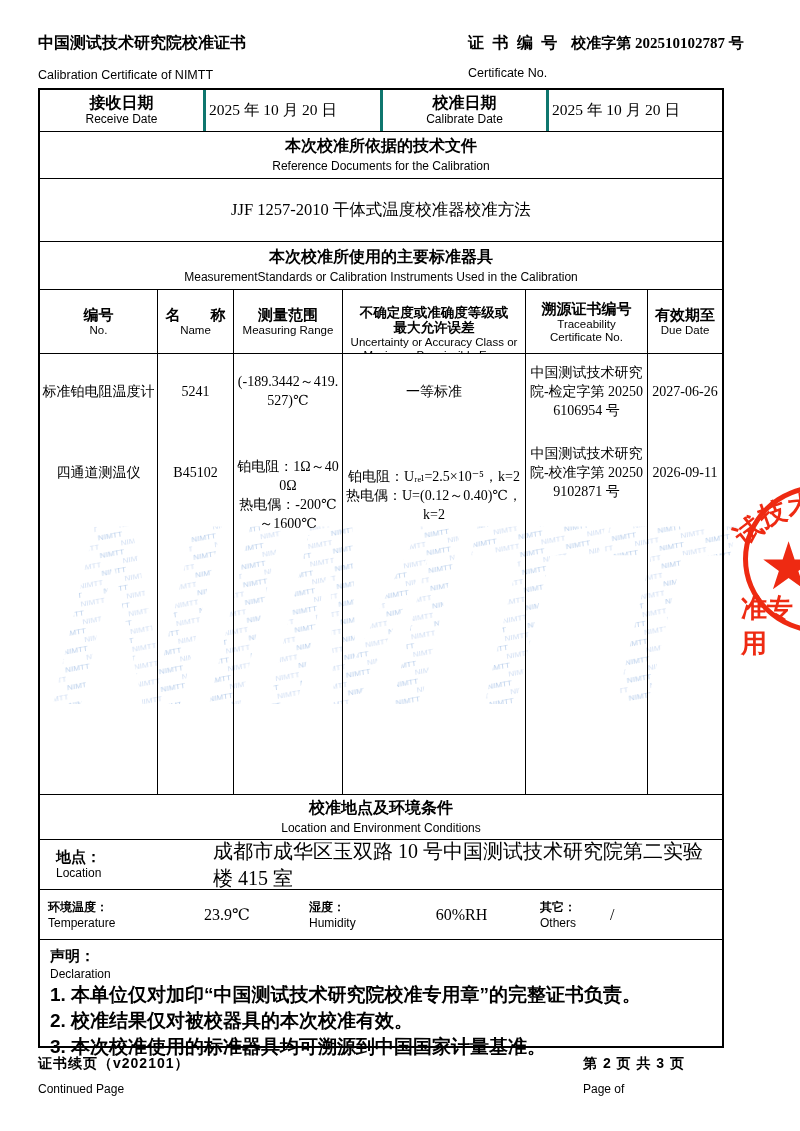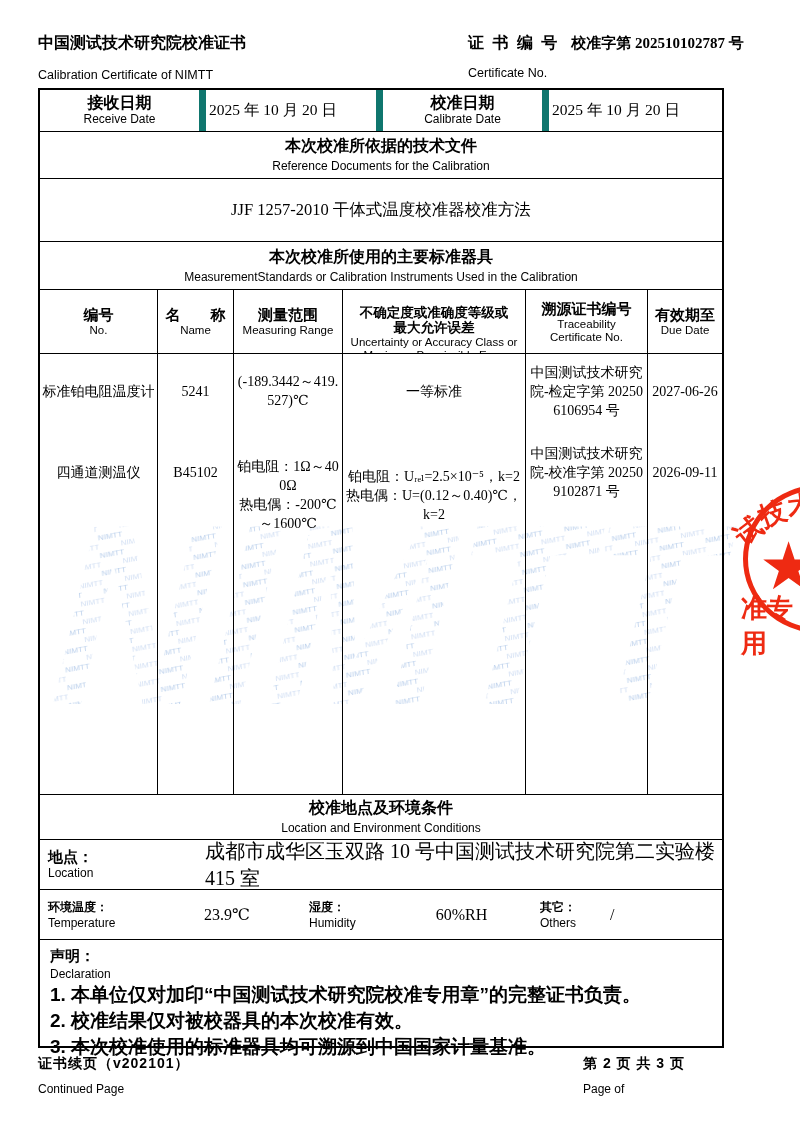--- a/index.html
+++ b/index.html
@@ -14,21 +14,21 @@
   .certno{position:absolute;left:430px;top:0;}
   .certno-row{display:flex;align-items:baseline;gap:12px;}
   .certno .lbl{font-size:16px;font-weight:bold;letter-spacing:2px;}
   .certno .val{font-size:15px;font-weight:bold;}
   .certno .en{font-size:12.5px;font-weight:normal;margin-top:12px;}
   
   .tbl{position:absolute;left:38px;top:88px;width:686px;border:2px solid #000;box-sizing:border-box;background:transparent;}
   .band{border-bottom:1px solid #000;box-sizing:border-box;position:relative;}
   .band:last-child{border-bottom:none;}
   .grid4{display:grid;grid-template-columns:166px 177px 166px 1fr;height:42px;}
-  .grid4>div{border-right:7px solid #0f766e;box-sizing:border-box;}
+  .grid4>div{border-right:3px solid #0f766e;box-sizing:border-box;}
   .grid4>div:last-child{border-right:none;}
   .lblcell{display:flex;flex-direction:column;align-items:center;justify-content:center;}
   .lblcell .zh{font-size:16px;font-weight:bold;line-height:18px;}
   .lblcell .en{font-size:12px;line-height:15px;}
   .valcell{display:flex;align-items:center;padding-left:3px;font-size:15.5px;}
   .sectitle{display:flex;flex-direction:column;align-items:center;justify-content:center;}
   .sectitle .zh{font-size:16px;font-weight:bold;line-height:20px;}
   .sectitle .en{font-size:12px;line-height:16px;margin-top:2px;}
   .jjf{display:flex;align-items:center;justify-content:center;font-size:16.5px;}
   .grid6{display:grid;grid-template-columns:118px 76px 109px 183px 122px 1fr;}
@@ -39,21 +39,21 @@
   .colhead .zh{font-size:15px;font-weight:bold;line-height:17px;}
   .colhead .zh.small{font-size:13.5px;line-height:15px;}
   .colhead .en{font-size:11.5px;line-height:13px;margin-top:1px;}
   .databand{height:441px;}
   .dcell{display:flex;flex-direction:column;align-items:stretch;padding-top:6px;}
   .r1{min-height:62px;display:flex;align-items:center;justify-content:center;text-align:center;
       font-size:14px;line-height:19px;word-break:break-all;padding:0 2px;}
   .r2{min-height:100px;display:flex;align-items:center;justify-content:center;text-align:center;
       font-size:14px;line-height:19px;word-break:break-all;padding:0 2px;}
   .locrow{height:50px;display:flex;align-items:center;}
-  .loclabel{width:125px;padding-left:8px;display:flex;flex-direction:column;justify-content:center;}
+  .loclabel{width:125px;padding-left:16px;display:flex;flex-direction:column;justify-content:center;}
   .loclabel .zh{font-size:15px;font-weight:bold;line-height:18px;}
   .loclabel .en{font-size:12px;line-height:15px;}
   .locval{flex:1;padding-left:32px;font-size:20px;}
   .envrow{height:50px;display:flex;align-items:center;}
   .envlabel{display:flex;flex-direction:column;justify-content:center;}
   .envlabel .zh{font-size:12px;font-weight:bold;line-height:18px;}
   .envlabel .en{font-size:12px;line-height:15px;}
   .envval{font-size:16px;display:flex;align-items:center;justify-content:center;}
   .decl{height:106px;padding:6px 10px;box-sizing:border-box;}
   .decl .zh{font-size:15px;font-weight:bold;line-height:20px;}

